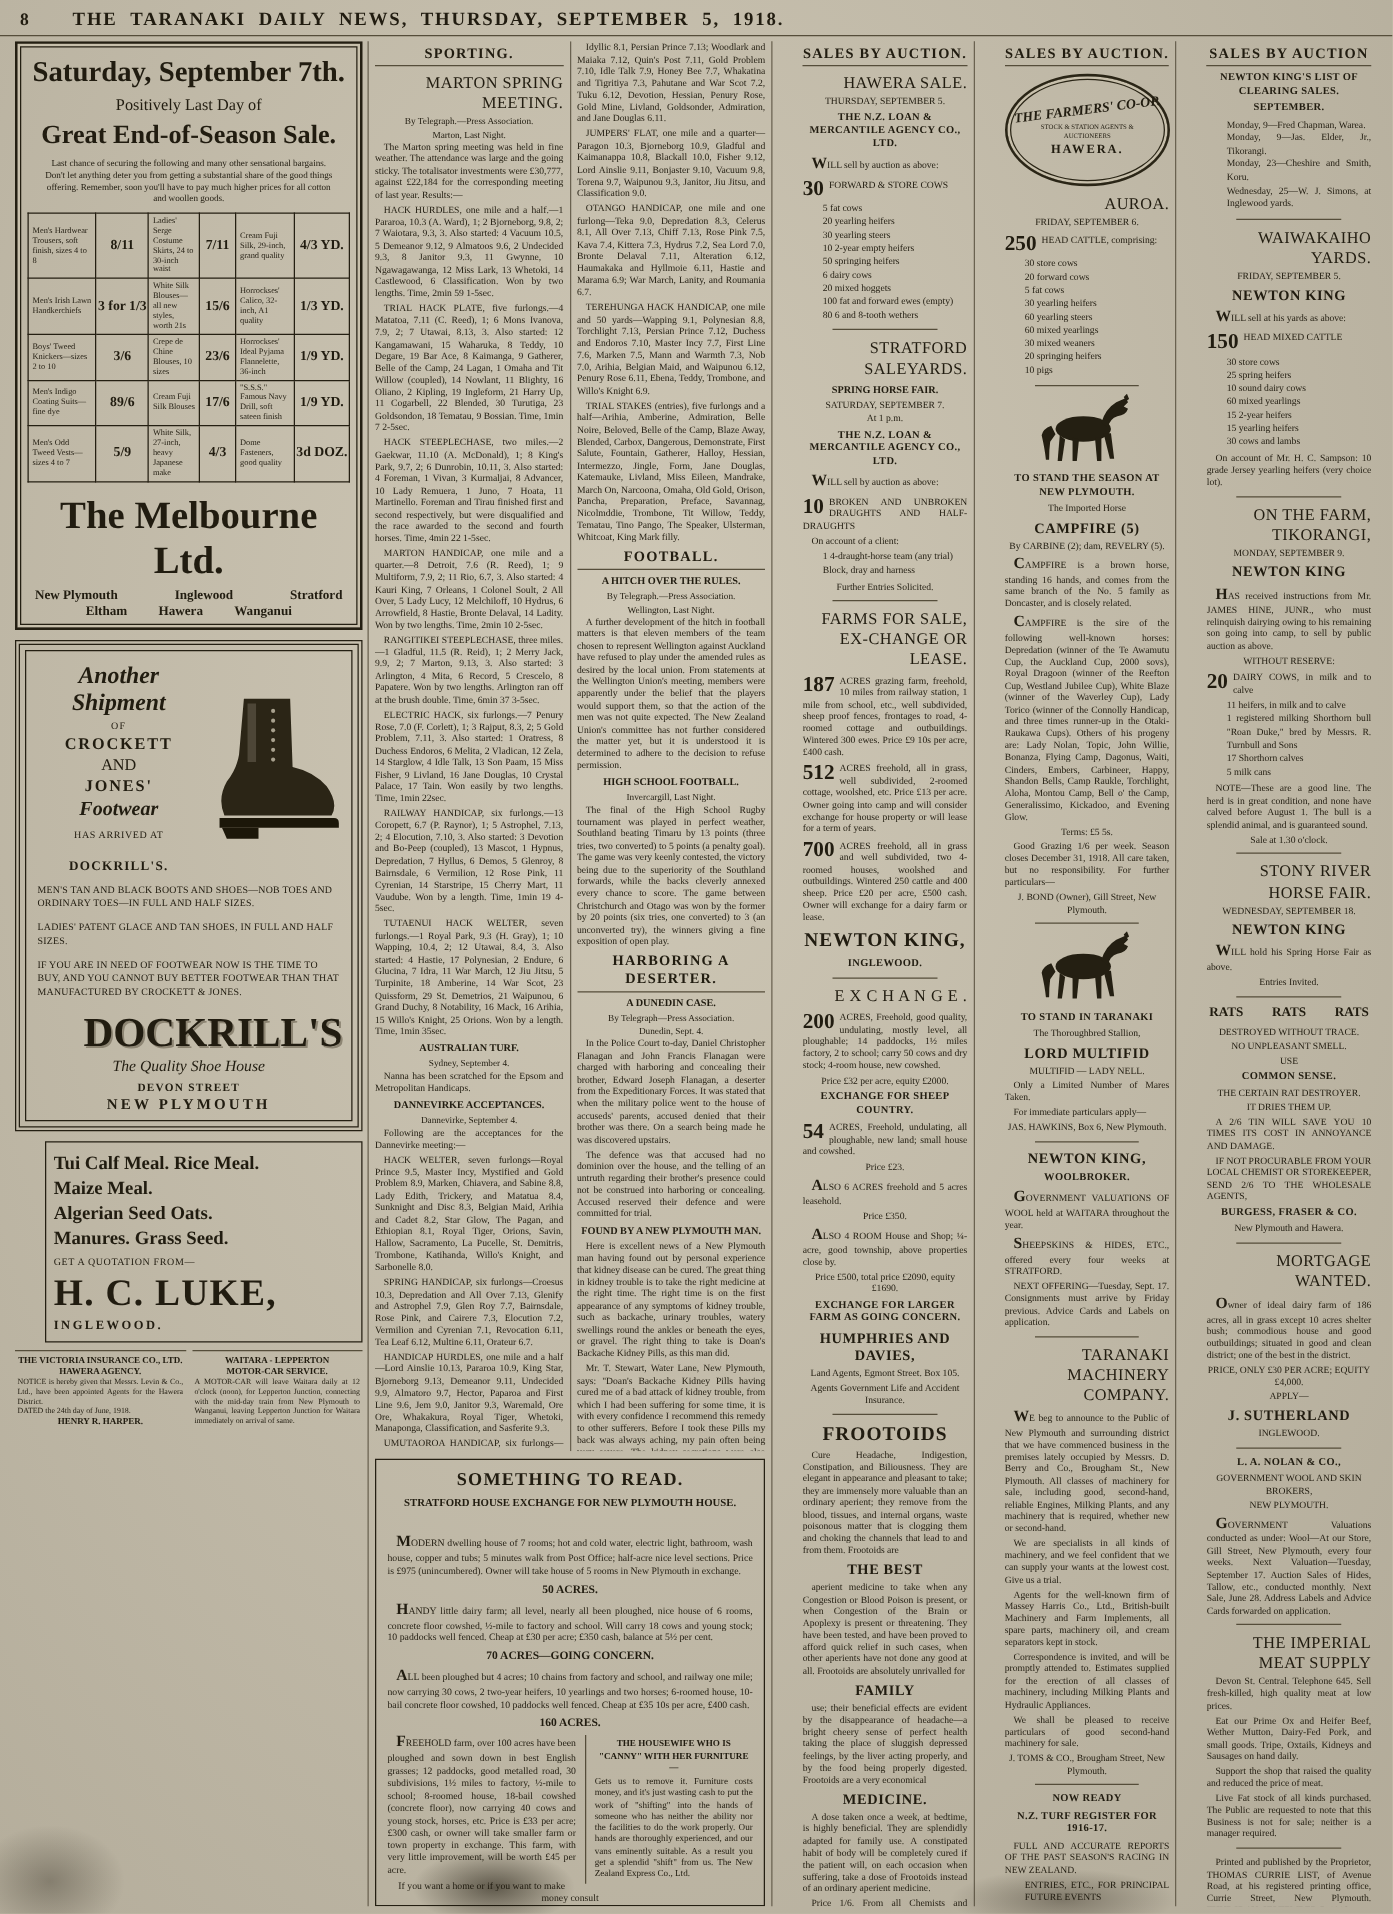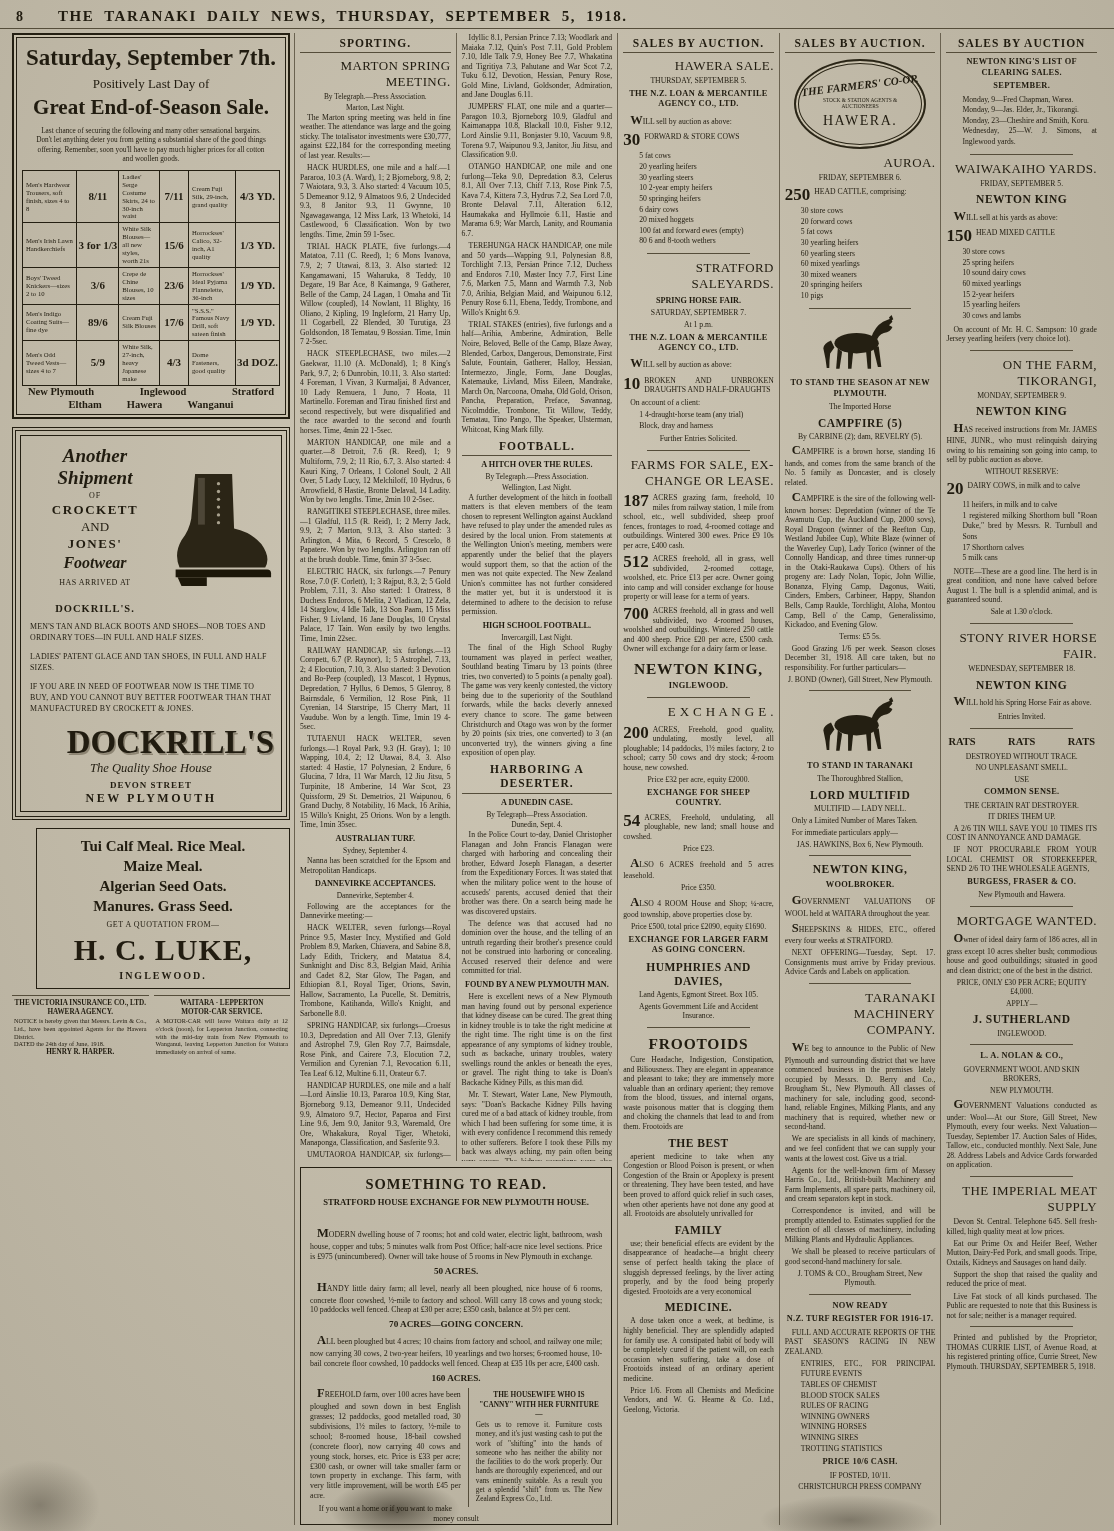--- a/index.html
+++ b/index.html
@@ -18,21 +18,21 @@
   .pageno{font-size:14px;font-weight:bold;width:42px;}
   .mast-title{flex:1;text-align:left;font-weight:bold;font-size:15px;letter-spacing:1.5px;word-spacing:5px;}
   .mast-right{width:42px;}
 
   .page{display:grid;grid-template-columns:282px 1fr 1fr 1fr 1fr 1fr;padding:4px 12px 0;height:1496px;}
   .page>*{height:100%;overflow:hidden;}
   .colX{border-left:1px solid #6a6250;padding:0 5px;}
   .c23{border-left:1px solid #6a6250;grid-column:2 / span 2;display:flex;flex-direction:column;}
   .col1{padding-right:4px;}
 
-  .newscol{font-size:7.7px;line-height:1.24;text-align:justify;}
+  .newscol{font-size:7.7px;line-height:1.24;text-align:justify;padding-left:24px;}
   .two{display:flex;height:1128px;overflow:hidden;flex:0 0 auto;}
   .two .sub{flex:1;padding:0 5px;overflow:hidden;}
   .two .sub + .sub{border-left:1px solid #6a6250;}
 
   .bh1{font-size:11.5px;font-weight:bold;text-align:center;letter-spacing:1px;padding:2px 0;border-bottom:1px solid #554d3a;margin:1px 0 4px;}
   .bh2{font-size:13px;font-weight:normal;text-align:right;margin:5px 0 2px;letter-spacing:0.4px;}
   .bh2s{font-size:8.2px;font-weight:bold;text-align:center;margin:4px 0 2px;}
   .bby,.bdl{text-align:center;font-size:7.4px;margin:1px 0;}
   .bp{text-indent:7px;margin-bottom:2.5px;}
   .pi::first-letter{font-size:12.5px;font-weight:bold;}
@@ -43,21 +43,21 @@
   .blead{margin:4px 0 3px;overflow:hidden;}
   .blead-num{float:left;font-size:17px;font-weight:bold;line-height:0.95;margin-right:4px;}
   .blist{margin:2px 0 3px;padding-left:16px;}
   .blist-i{line-height:1.38;}
   .brule{border-top:1px solid #554d3a;margin:6px 24px;}
   .brats{display:flex;justify-content:space-between;font-weight:bold;font-size:10.5px;margin:4px 2px;}
   .bhorse{text-align:center;margin:4px 0 1px;}
   .coop{width:132px;height:90px;border:2px solid #2a2516;border-radius:50%;margin:6px auto;display:flex;flex-direction:column;align-items:center;justify-content:center;box-shadow:inset 0 0 0 2px #c8c0ac, inset 0 0 0 3px #2a2516;text-align:center;padding:8px 10px;}
   .coop-l1{font-size:11px;font-weight:bold;font-style:italic;transform:rotate(-7deg);white-space:nowrap;}
   .coop-l2{font-size:5.4px;margin-top:4px;line-height:1.2;}
-  .coop-l3{font-size:14px;font-weight:normal;letter-spacing:1.5px;margin-top:2px;}
+  .coop-l3{font-size:10px;font-weight:bold;letter-spacing:1.5px;margin-top:2px;}
 
   
   .melb{border:2px solid #241f12;box-shadow:inset 0 0 0 2px #c8c0ac, inset 0 0 0 3px #241f12;padding:10px 8px 7px;margin-bottom:8px;}
   .melb-t1{font-size:23px;font-weight:bold;text-align:center;}
   .melb-t2{font-size:13px;text-align:center;margin-top:5px;}
   .melb-t3{font-size:21px;font-weight:bold;text-align:center;margin:3px 0 6px;}
   .melb-intro{font-size:7.3px;text-align:center;padding:0 14px;margin-bottom:6px;line-height:1.3;}
   .melb-table{width:100%;border-collapse:collapse;font-size:6.7px;line-height:1.18;}
   .melb-table td{border:1px solid #241f12;padding:2px 3px;vertical-align:middle;text-align:left;}
   .melb-table td.mprice{font-size:11px;font-weight:bold;white-space:nowrap;text-align:center;width:29px;padding:2px 1px;}
@@ -77,21 +77,21 @@
   .dock-ha{font-size:8px;margin-top:6px;letter-spacing:0.5px;}
   .dock-ds{font-size:10.5px;font-weight:bold;margin-top:16px;letter-spacing:1px;}
   .dock-boot{flex:1;display:flex;align-items:center;justify-content:center;}
   .dock-caps{font-size:7.9px;margin:7px 2px 0;line-height:1.45;letter-spacing:0.2px;}
   .dock-brand{font-size:33px;font-weight:bold;text-align:right;margin-top:9px;text-shadow:1.5px 1.5px 0 #8d8573;}
   .dock-tag{font-style:italic;font-size:12.5px;text-align:center;margin-top:0px;}
   .dock-addr{text-align:center;font-size:9px;font-weight:bold;margin-top:4px;letter-spacing:1px;}
   .dock-np{font-size:12px;font-weight:bold;text-align:center;letter-spacing:2.5px;margin-top:1px;}
 
   
-  .luke{border:1.5px solid #241f12;padding:9px 6px 7px;margin-bottom:6px;text-align:center;margin-left:24px;}
+  .luke{border:1.5px solid #241f12;padding:9px 6px 7px;margin-bottom:6px;text-align:left;margin-left:24px;}
   .luke-l{font-size:15px;font-weight:bold;margin-bottom:3px;}
   .luke-get{font-size:8px;margin:5px 0 4px;letter-spacing:0.5px;}
   .luke-brand{font-size:30px;font-weight:bold;letter-spacing:1px;}
   .luke-town{font-size:10px;font-weight:bold;margin-top:3px;letter-spacing:2px;}
 
   .smallads{display:flex;gap:5px;font-size:6.3px;line-height:1.25;text-align:justify;}
   .smallad{flex:1;border-top:1px solid #554d3a;padding:3px 2px 0;}
   .smallad .t{font-weight:bold;text-align:center;font-size:7.2px;text-indent:0;}
 
   
@@ -159,20 +159,21 @@
             <tr>
               <td class="mdesc">Men's Odd Tweed Vests—sizes 4 to 7</td>
               <td class="mprice">5/9</td>
               <td class="mdesc">White Silk, 27-inch, heavy Japanese make</td>
               <td class="mprice">4/3</td>
               <td class="mdesc">Dome Fasteners, good quality</td>
               <td class="mprice">3d DOZ.</td>
             </tr>
           </tbody>
         </table>
+      <div class="melb-brand">The Melbourne Ltd.</div>
       <div class="melb-towns">
         <span>New Plymouth</span>
         <span>Inglewood</span>
         <span>Stratford</span>
       </div>
       <div class="melb-towns2">
         <span>Eltham</span>
         <span>Hawera</span>
         <span>Wanganui</span>
       </div>

